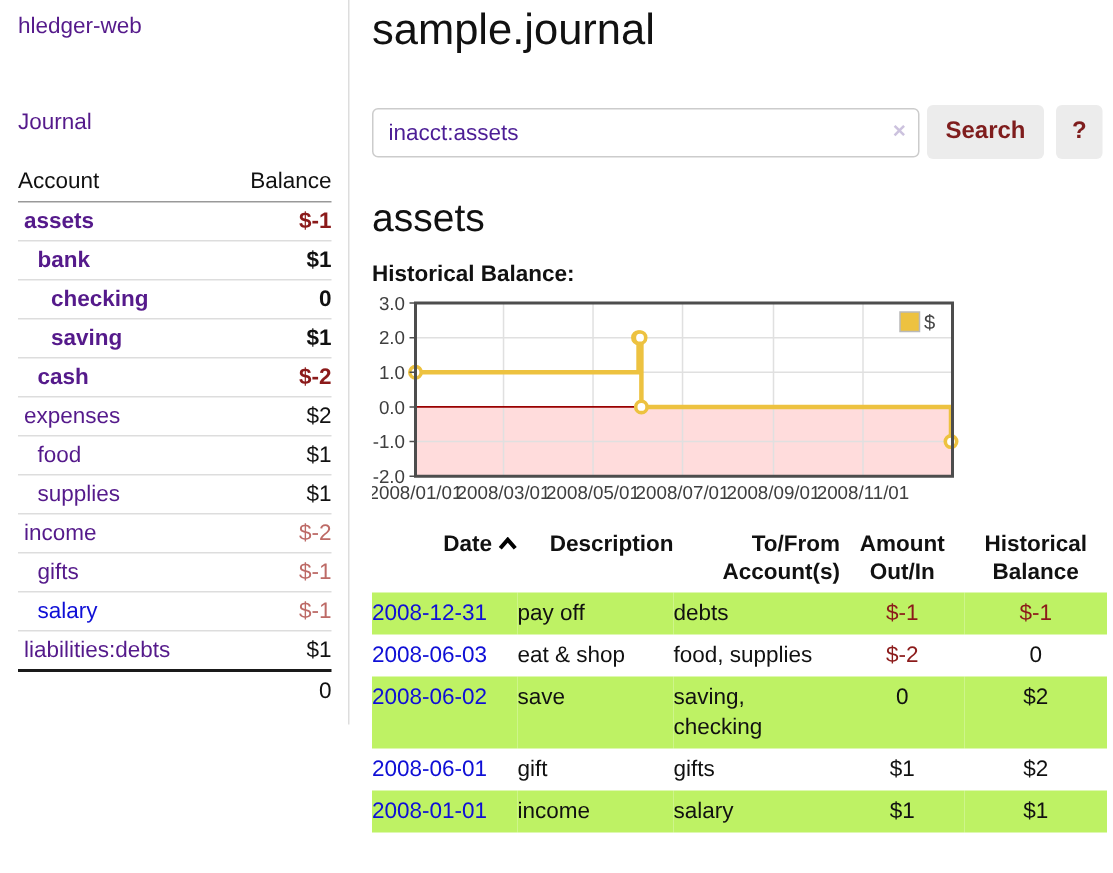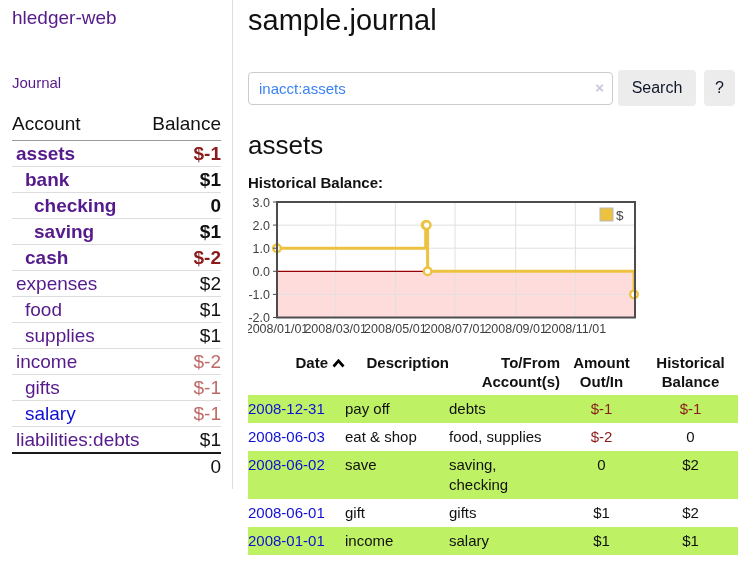--- a/index.html
+++ b/index.html
@@ -14,51 +14,52 @@
   .b{font-weight:bold}
   .neg{color:#8B1A1A}
   .neg-soft{color:#BD6A66}
 
   
   .sidebar{
     position:absolute;left:0;top:0;width:233px;box-sizing:border-box;
     border-right:1px solid #ddd;
     padding:8px 11px 10px 12px;
   }
-  .brand{font-size:19px;line-height:19px;display:inline-block}
+  .brand{font-size:15px;line-height:19px;display:inline-block}
   .journal-link{display:block;margin-top:45px;font-size:15px;line-height:19px}
-  table.accounts{border-collapse:collapse;width:100%;margin-top:19px;font-size:19px}
+  table.accounts{border-collapse:collapse;width:100%;margin-top:19px;font-size:15px}
   table.accounts th{
     font-weight:normal;text-align:left;padding:2px 0 5px;
     border-bottom:1px solid #999;
   }
   table.accounts th.bal{text-align:right}
   table.accounts td{padding:3px 0;border-bottom:1px solid #ddd;line-height:19px}
   table.accounts td.bal{text-align:right}
   table.accounts tr.total td{border-top:2px solid #1a1a1a;border-bottom:none}
 
   
   .main{position:absolute;left:248px;top:0;width:490px}
   h1.page-title{font-size:29px;font-weight:normal;margin:3px 0 0;line-height:34px}
   .search-row{display:flex;align-items:center;margin-top:33px}
   .search-box{position:relative;width:365px}
   .search-box input{
     width:100%;box-sizing:border-box;height:33px;
     border:1px solid #ccc;border-radius:4px;
-    padding:0 26px 0 10px;font-size:15px;color:#3b82f6;
+    padding:0 26px 0 10px;font-size:15px;color:#4c1d95;
     font-family:"Liberation Sans",sans-serif;outline:none;
   }
   .clear-x{
     position:absolute;right:9px;top:7px;font-size:15px;font-weight:bold;
     color:#CCC2DE;cursor:pointer;line-height:18px;
   }
   .btn{
     height:36px;background:#ECECEC;border:none;border-radius:4px;
-    font-size:16px;color:#0f172a;cursor:pointer;
+    font-size:16px;color:#7f1d1d;cursor:pointer;
     font-family:"Liberation Sans",sans-serif;
+    font-weight:bold;
   }
   .search-btn{width:78px;margin-left:5px}
   .help-btn{width:31px;margin-left:8px}
   h2.account-heading{font-size:26px;font-weight:normal;margin:24px 0 0;line-height:30px}
   .chart-label{font-size:15px;font-weight:bold;margin-top:13px;line-height:19px}
   svg.chart{display:block;margin-top:3px}
   svg text{font-family:"Liberation Sans",sans-serif}
 
   
   table.register{border-collapse:collapse;width:490px;font-size:15px;margin-top:12px;table-layout:fixed}

